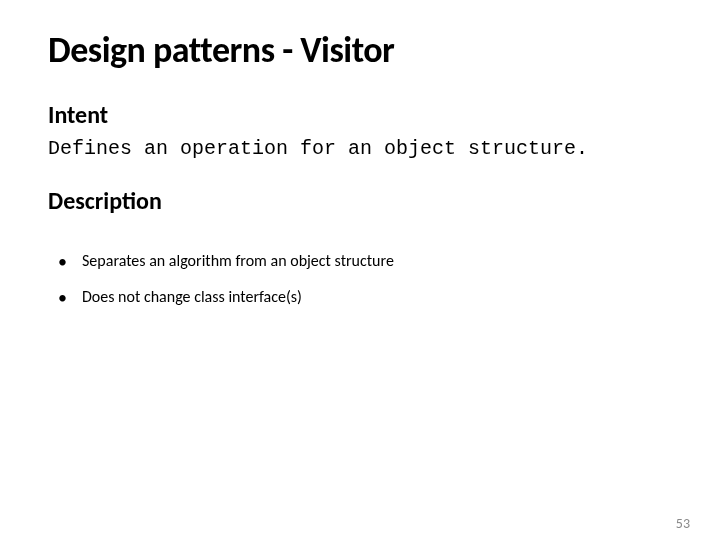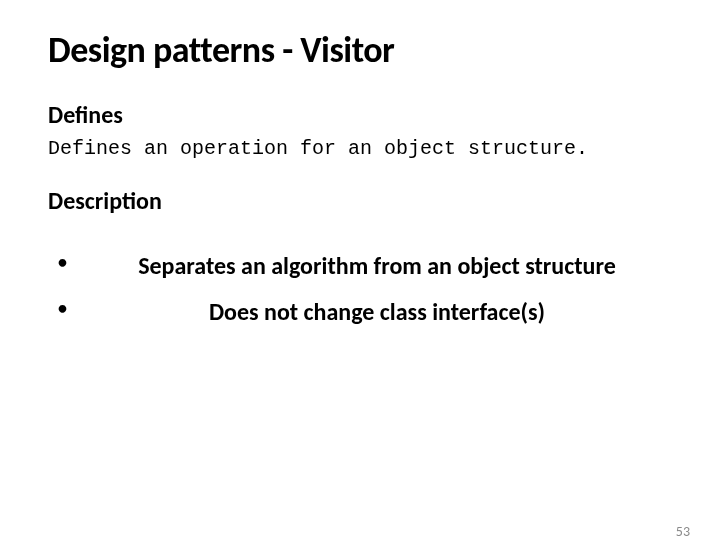--- a/index.html
+++ b/index.html
@@ -31,49 +31,48 @@
   .desc-label {
     font-size: 24px;
     font-weight: 700;
     margin-bottom: 35px;
   }
   ul.bullets {
     list-style: none;
     padding-left: 0;
   }
   ul.bullets li {
-    font-size: 24px;
-    font-weight: 700;
+    font-size: 16px;
+    font-weight: 400;
     line-height: 1.35;
     padding-left: 34px;
     position: relative;
-    text-align: center;
   }
   ul.bullets li::before {
     content: "•";
     position: absolute;
     left: 10px;
     top: 0;
     font-size: 18px;
   }
   .gap { height: 14px; }
   .page-num {
     position: absolute;
-    bottom: 0;
+    bottom: 8px;
     right: 30px;
     font-size: 14px;
     color: #8a8a8a;
   }
 </style>
 </head>
 <body>
 
 <h1 class="title">Design patterns - Visitor</h1>
 
-<div class="section-label">Defines</div>
+<div class="section-label">Intent</div>
 <div class="intent-text">Defines an operation for an object structure.</div>
 
 <div class="desc-label">Description</div>
 
 <ul class="bullets">
   <li>Separates an algorithm from an object structure</li>
 </ul>
 <div class="gap"></div>
 <ul class="bullets">
   <li>Does not change class interface(s)</li>

